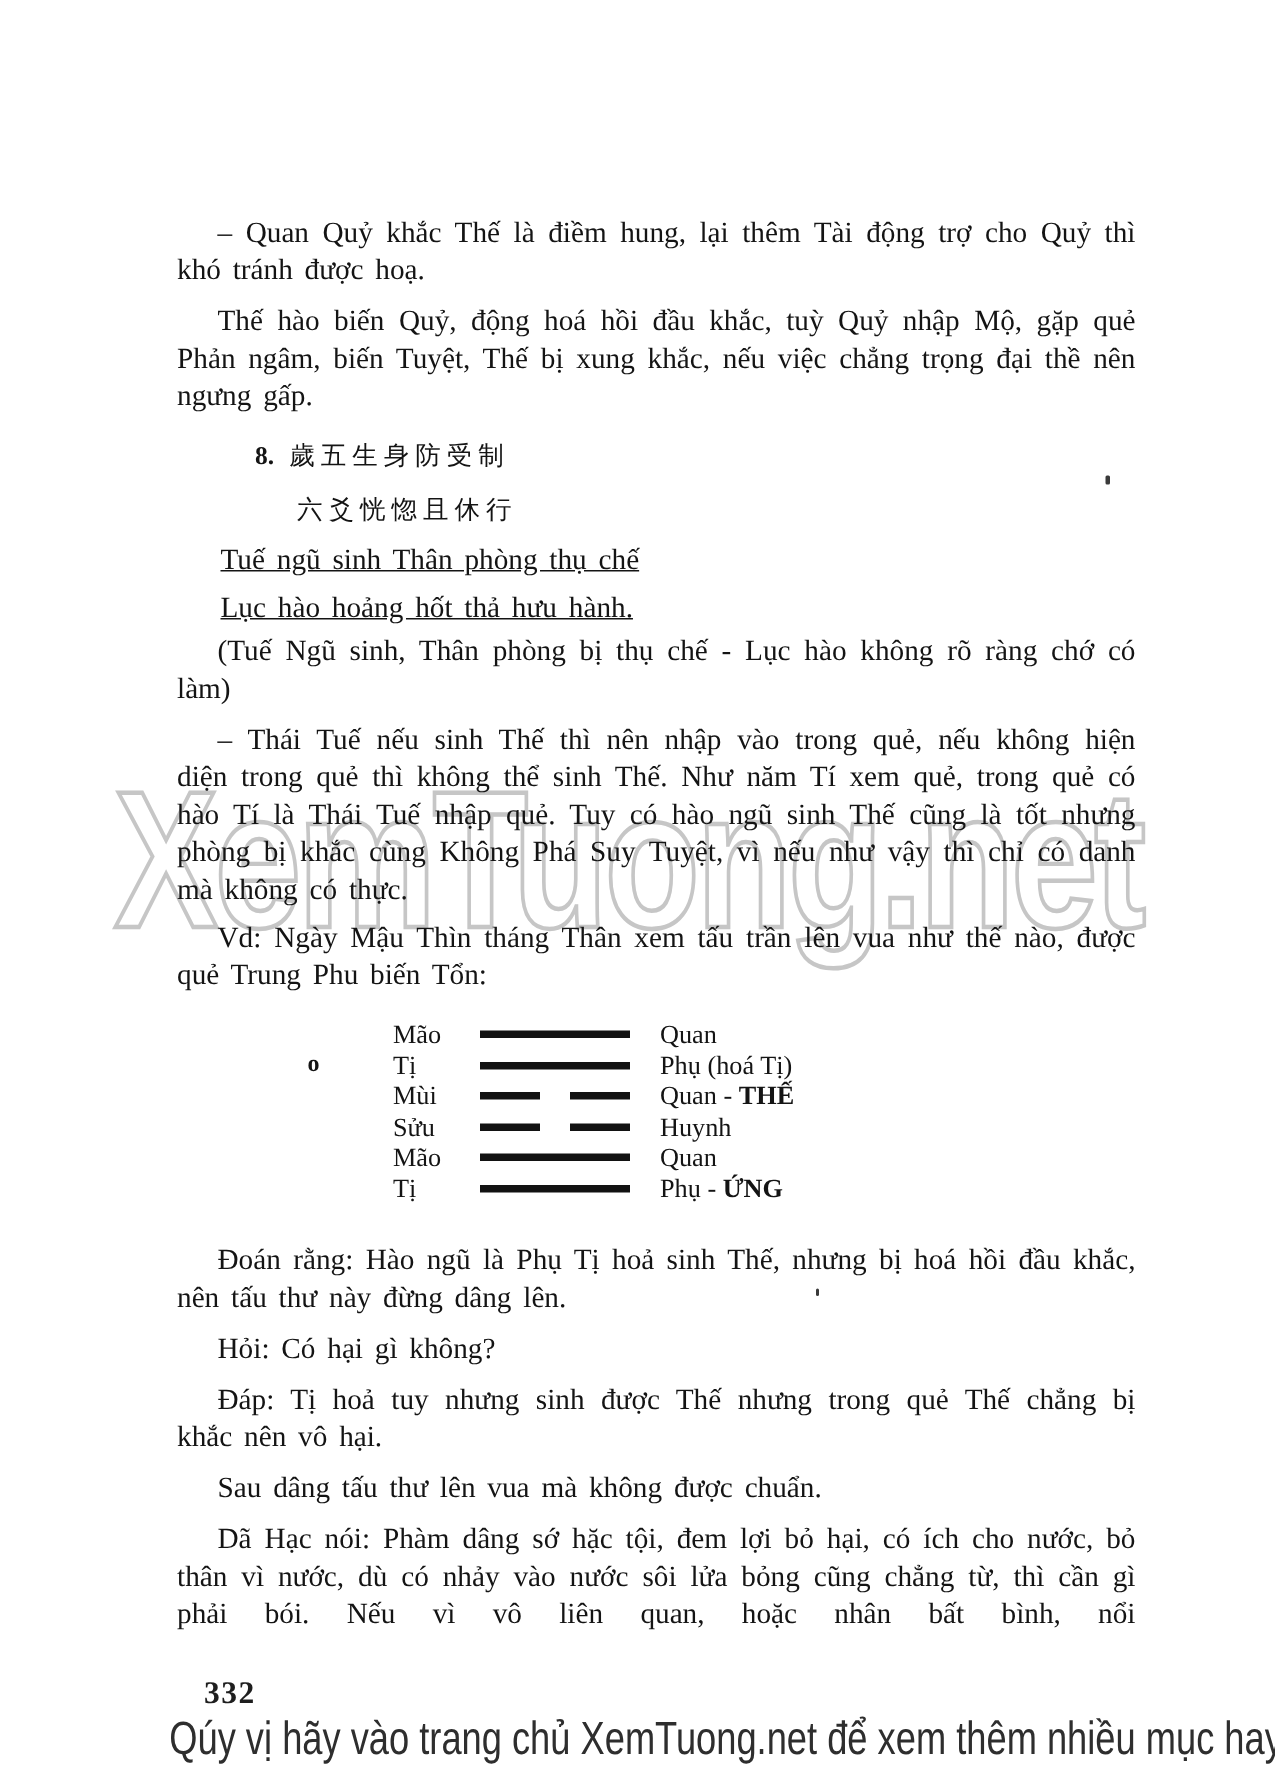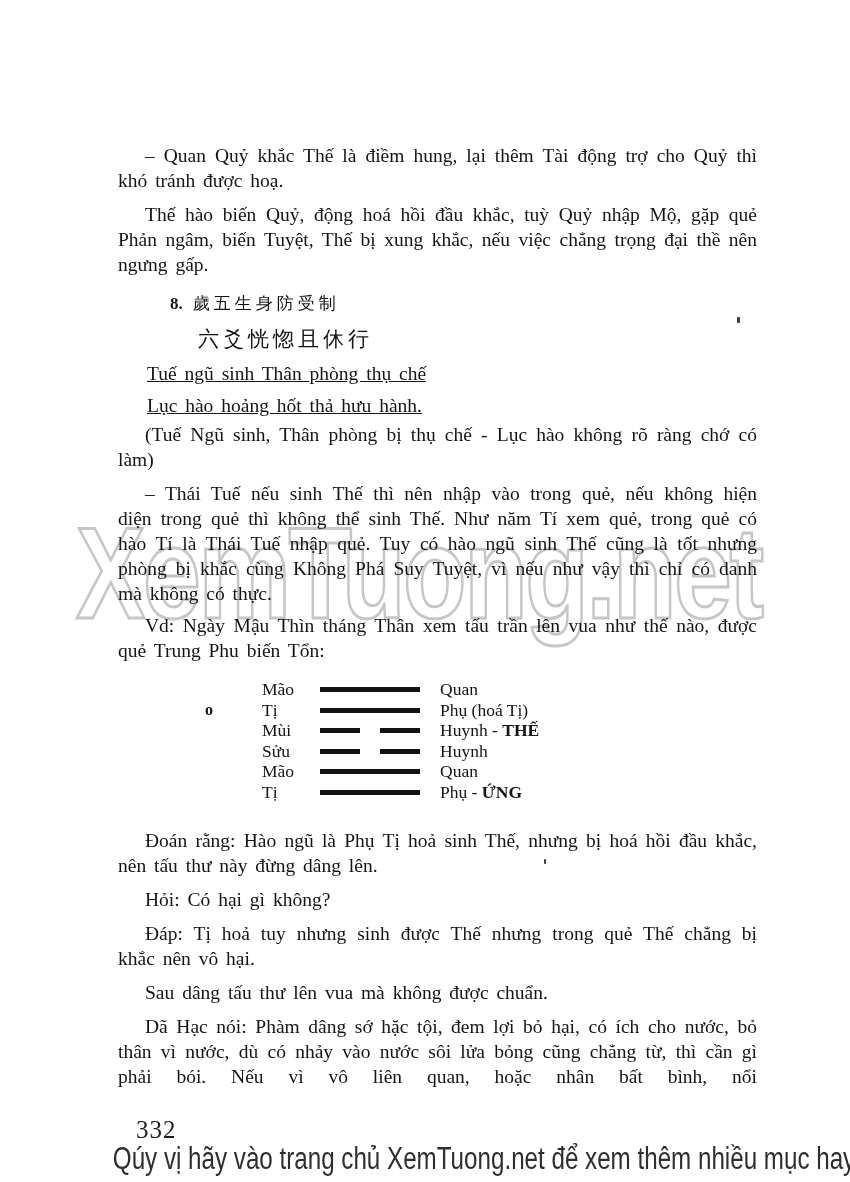--- a/index.html
+++ b/index.html
@@ -50,21 +50,21 @@
     text-indent:52px;
     font-size:17px;
     line-height:25px;
     letter-spacing:4px;
     text-align:left;
   }
   .cn-head .num{font-weight:bold;letter-spacing:0;margin-right:10px;}
   .cn-head2{
     margin-top:11px !important;
     text-indent:80px;
-    font-size:21px;
+    font-size:17px;
     line-height:25px;
     letter-spacing:4px;
     text-align:left;
   }
   .verse{text-indent:29px;text-align:left;text-decoration:underline;}
   
   .hexagram{
     margin-top:16px;
     margin-left:87px;
     width:520px;
@@ -90,23 +90,24 @@
     background:linear-gradient(90deg,#121212 0 40%,transparent 40% 60%,#121212 60% 100%);
   }
   .hx-label{flex:1;white-space:nowrap;}
   .hx-label b{font-weight:bold;}
   .after-diagram{margin-top:26px !important;}
   
   .page-number{
     position:absolute;
     left:136px;top:1116px;
     z-index:1;
-    font-size:25px;
+    font-size:21px;
     color:#1e1e1e;
     letter-spacing:1px;
+    font-weight:bold;
   }
   .footer{
     position:absolute;
     left:0;top:1139px;
     width:850px;
     z-index:1;
     text-align:center;
     font-family:"Liberation Sans",sans-serif;
     font-size:31px;
     line-height:40px;
@@ -166,21 +167,21 @@
             <span class="hx-line" style="display:block" data-linetype="solid"></span>
           </span>
         <span class="hx-label"><span>Phụ (hoá Tị)</span><b></b></span>
       </div>
       <div class="hx-row">
         <span class="hx-marker"></span>
         <span class="hx-branch">Mùi</span>
         <span class="hx-linecell">
             <span class="hx-line" style="display:block" data-linetype="broken"></span>
           </span>
-        <span class="hx-label"><span>Huynh - </span><b>THẾ</b></span>
+        <span class="hx-label"><span>Quan - </span><b>THẾ</b></span>
       </div>
       <div class="hx-row">
         <span class="hx-marker"></span>
         <span class="hx-branch">Sửu</span>
         <span class="hx-linecell">
             <span class="hx-line" style="display:block" data-linetype="broken"></span>
           </span>
         <span class="hx-label"><span>Huynh</span><b></b></span>
       </div>
       <div class="hx-row">

